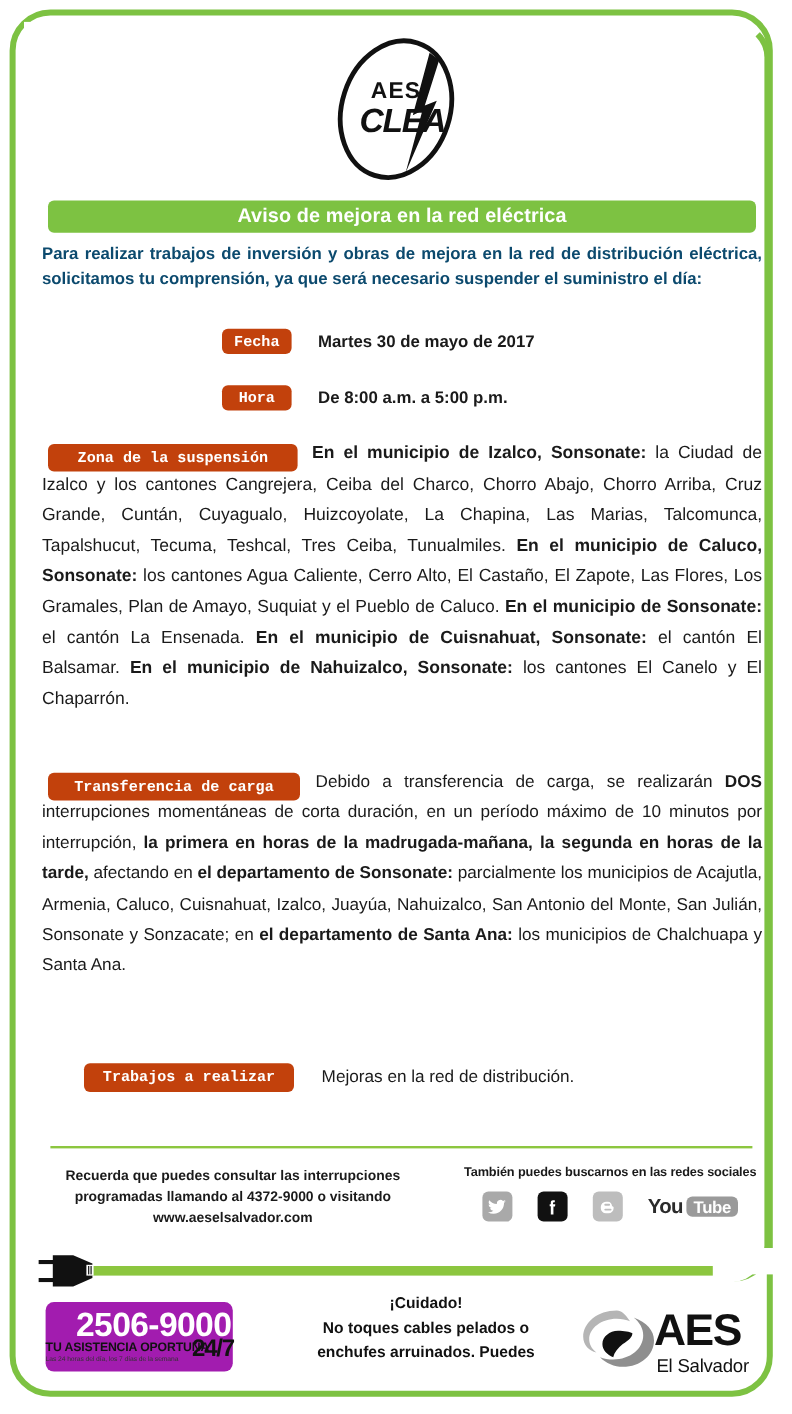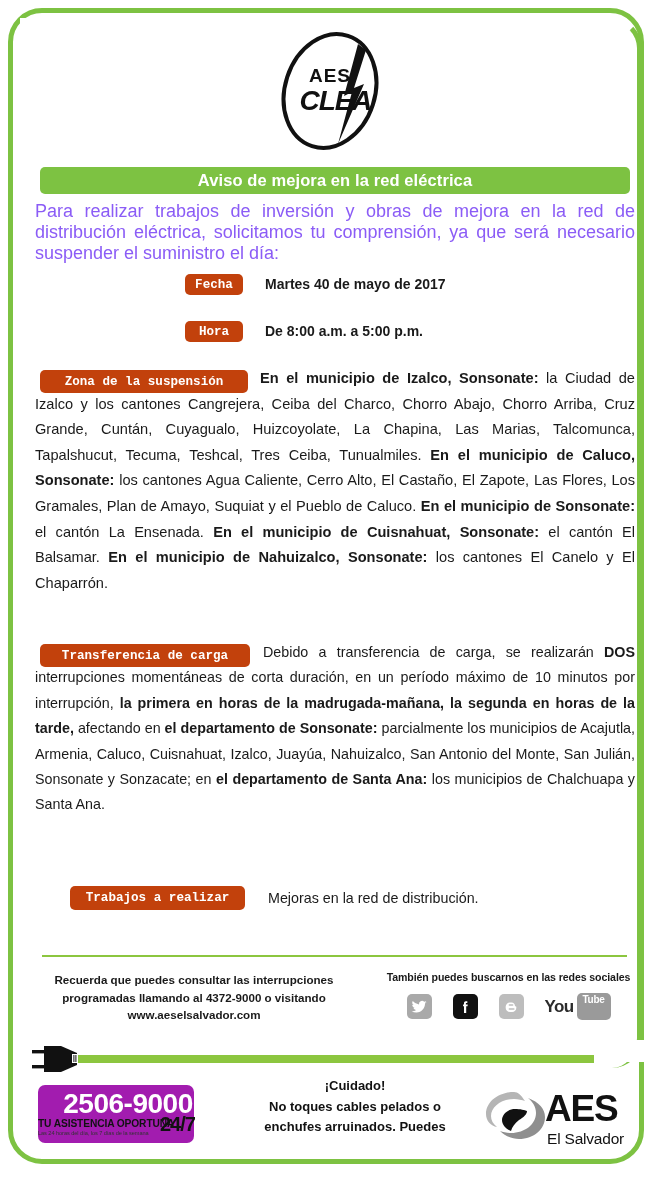--- a/index.html
+++ b/index.html
@@ -45,21 +45,21 @@
   .banner{
     position:absolute;left:40px;top:167px;width:590px;height:27px;
     background:#7dc242;border-radius:5px;
     color:#fff;font-size:16.5px;font-weight:bold;
     display:flex;align-items:center;justify-content:center;
     letter-spacing:.1px;
   }
 
   .intro{
     position:absolute;left:35px;top:201px;width:600px;
-    font-size:18px;line-height:21px;font-weight:400;color:#8b5cf6;
+    font-size:14px;line-height:21px;font-weight:700;color:#0c4a6e;
     text-align:justify;
   }
 
   
   .pill{
     background:#c2410c;color:#fff;border-radius:5px;
     font-size:12.6px;font-weight:bold;
     display:flex;align-items:center;justify-content:center;
     box-sizing:border-box;
     font-family:Liberation Mono, monospace;
@@ -125,22 +125,22 @@
     position:absolute;left:366px;top:993px;width:285px;
     display:flex;align-items:center;justify-content:center;gap:21px;
   }
   .sq{width:25px;height:25px;border-radius:5px;display:flex;
       align-items:center;justify-content:center;color:#fff;font-weight:bold;}
   .sq.tw{background:#a9a9a9;}
   .sq.fb{background:#111;}
   .sq.bl{background:#bdbdbd;}
   .yt{display:flex;align-items:center;gap:3px;}
   .yt .you{font-size:17px;font-weight:bold;color:#2b2b2b;letter-spacing:-0.6px;}
-  .yt .tube{background:#9a9a9a;color:#fff;font-size:10px;font-weight:bold;
-      padding:1px 6px 15px;border-radius:5px;letter-spacing:-0.3px;}
+  .yt .tube{background:#9a9a9a;color:#fff;font-size:14px;font-weight:bold;
+      padding:1px 6px 0;border-radius:5px;letter-spacing:-0.3px;}
 
   
   .plug{position:absolute;left:32px;top:1041px;}
   .cable{
     position:absolute;left:74px;top:1055px;width:520px;height:8px;
     background:#8cc63f;
   }
 
   
   .phone-badge{
@@ -190,21 +190,21 @@
       <polygon points="88,18 74,70 82,66 68,118 94,58 84,62 96,24" fill="#111"></polygon>
     </svg>
   </div>
 
   <div class="banner">Aviso de mejora en la red eléctrica</div>
 
   <div class="intro">Para realizar trabajos de inversión y obras de mejora en la red de distribución eléctrica, solicitamos tu comprensión, ya que será necesario suspender el suministro  el día:</div>
 
   <div class="row-fecha">
     <div class="pill">Fecha</div>
-    <div class="val">Martes 40 de mayo de 2017</div>
+    <div class="val">Martes 30 de mayo de 2017</div>
   </div>
   <div class="row-hora">
     <div class="pill">Hora</div>
     <div class="val">De 8:00 a.m. a 5:00 p.m.</div>
   </div>
 
   <div class="zona-text"><b>En el municipio de Izalco, Sonsonate:</b><span> la Ciudad de Izalco y los cantones Cangrejera, Ceiba del Charco, Chorro Abajo, Chorro Arriba, Cruz Grande, Cuntán, Cuyagualo, Huizcoyolate, La Chapina, Las Marias, Talcomunca, Tapalshucut, Tecuma, Teshcal, Tres Ceiba, Tunualmiles. </span><b>En el municipio de Caluco, Sonsonate:</b><span> los cantones Agua Caliente, Cerro Alto, El Castaño, El Zapote, Las Flores, Los Gramales, Plan de Amayo, Suquiat y el Pueblo de Caluco. </span><b>En el municipio de Sonsonate:</b><span> el cantón La Ensenada. </span><b>En el municipio de Cuisnahuat, Sonsonate:</b><span> el cantón El Balsamar. </span><b>En el municipio de Nahuizalco, Sonsonate:</b><span> los cantones El Canelo y El Chaparrón.</span></div>
   <div class="pill pill-zona">Zona de la suspensión</div>
 
   <div class="transf-text"><span>Debido a transferencia de carga, se realizarán </span><b>DOS</b><span> interrupciones momentáneas de corta duración, en un período máximo de 10 minutos por interrupción, </span><b>la primera en horas de la madrugada-mañana, la segunda en horas de la tarde,</b><span> afectando en </span><b>el departamento de Sonsonate:</b><span> parcialmente los municipios de Acajutla, Armenia, Caluco, Cuisnahuat, Izalco, Juayúa, Nahuizalco, San Antonio del Monte, San Julián, Sonsonate y Sonzacate; en </span><b>el departamento de Santa Ana:</b><span>  los municipios de Chalchuapa y Santa Ana.</span></div>

